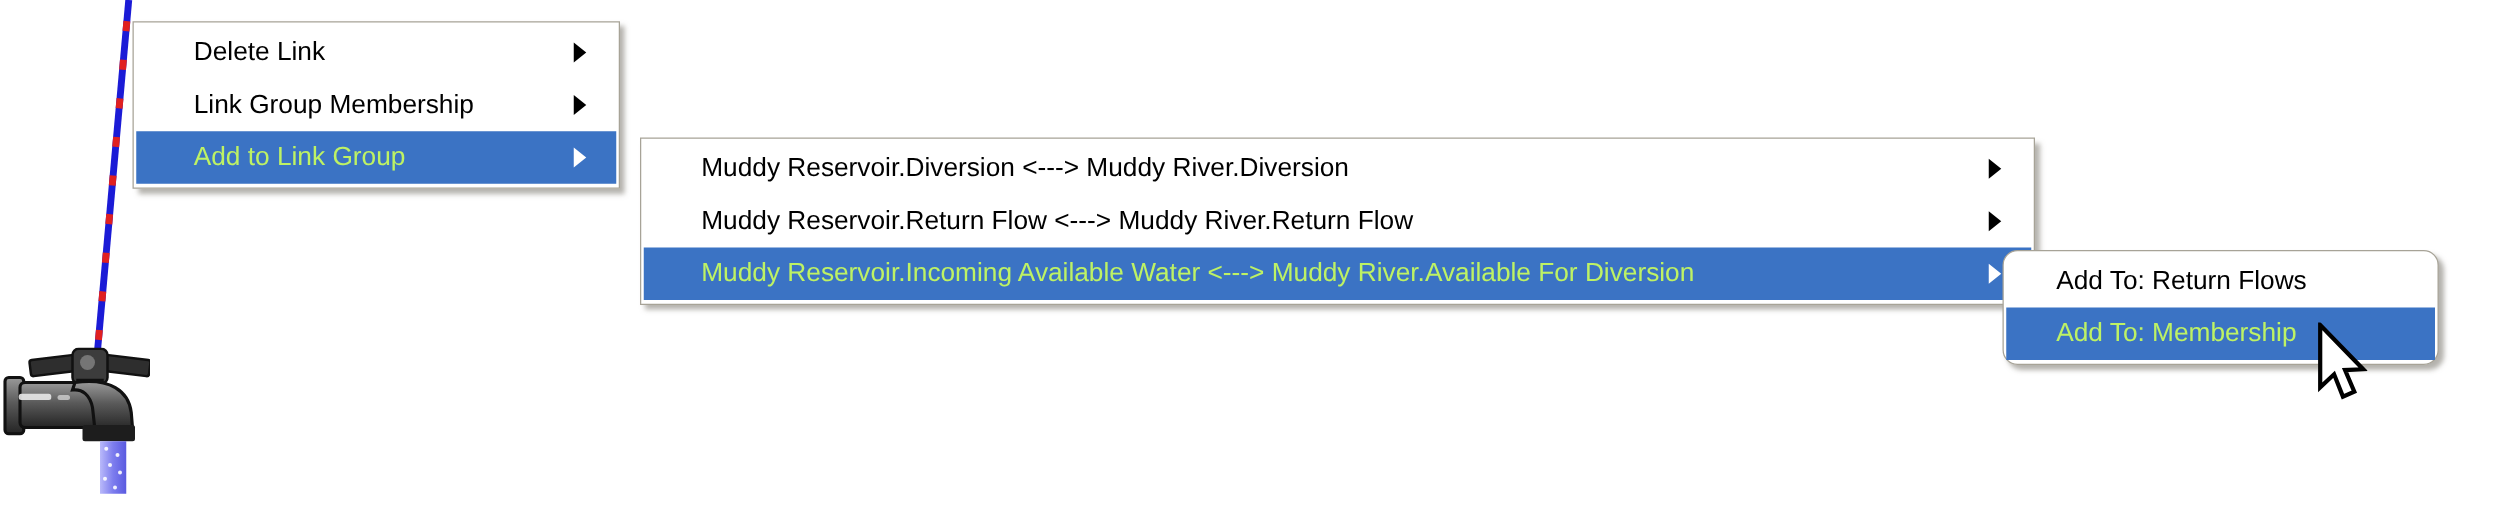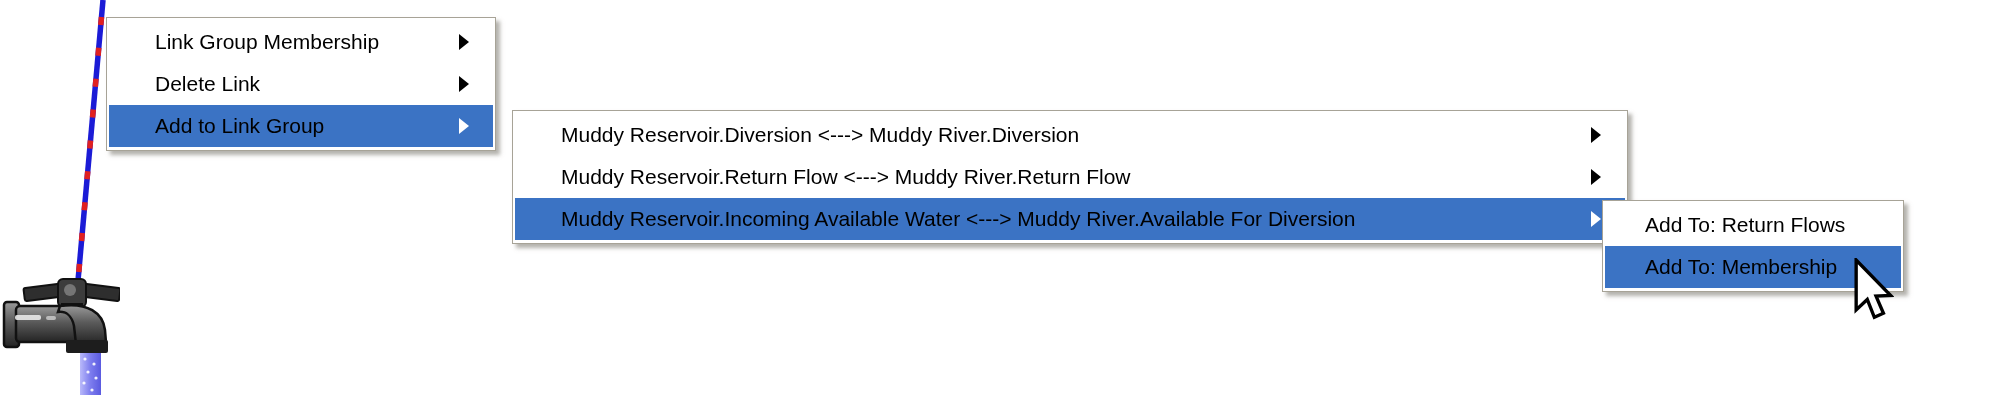--- a/index.html
+++ b/index.html
@@ -17,32 +17,32 @@
     border:1px solid #a7a397;
     box-shadow:4px 4px 4px rgba(118,115,105,.55);
     padding:3px 2px;
   }
   .menu-item{
     position:relative;height:42px;line-height:42px;
     font-size:21px;color:#000;white-space:nowrap;
     padding:0 44px 0 46px;
   }
   .menu3 .menu-item{padding:0 20px 0 40px;}
-  .menu-item.hl{background:#3b73c4;color:#000000;}
+  .menu-item.hl{background:#3b73c4;color:#bef264;}
   .sub-arrow{
     position:absolute;right:24px;top:50%;transform:translateY(-50%);
     width:0;height:0;
     border-top:8px solid transparent;border-bottom:8px solid transparent;
     border-left:10px solid #000;
   }
   .menu-item.hl .sub-arrow{border-left-color:#fff;}
 
   .menu1{left:106px;top:17px;width:390px;z-index:3;}
   .menu2{left:512px;top:110px;width:1116px;z-index:4;}
-  .menu3{left:1602px;top:200px;width:302px;z-index:5;}
+  .menu3{left:1602px;top:200px;width:349px;z-index:5;border-radius:12px;}
 
   
   .link-line{position:absolute;left:60px;top:0;z-index:1;}
   .faucet{position:absolute;left:2px;top:278px;z-index:2;}
   .cursor{position:absolute;left:1852px;top:258px;z-index:9;}
 </style>
 </head>
 <body>
 
 <div class="stage">
@@ -92,25 +92,25 @@
         <circle cx="92" cy="86" r="1.6"></circle>
       <circle cx="86" cy="94" r="1.6"></circle>
         <circle cx="94" cy="100" r="1.6"></circle>
       <circle cx="82" cy="105" r="1.6"></circle>
         <circle cx="90" cy="112" r="1.6"></circle>
     </g>
   </svg>
 
   <div class="menu menu1">
     <div class="menu-item">
-      <span>Link Group Membership</span>
+      <span>Delete Link</span>
       <span class="sub-arrow"></span>
     </div>
     <div class="menu-item">
-      <span>Delete Link</span>
+      <span>Link Group Membership</span>
       <span class="sub-arrow"></span>
     </div>
     <div class="menu-item hl">
       <span>Add to Link Group</span>
       <span class="sub-arrow"></span>
     </div>
   </div>
 
   <div class="menu menu2">
     <div class="menu-item">

